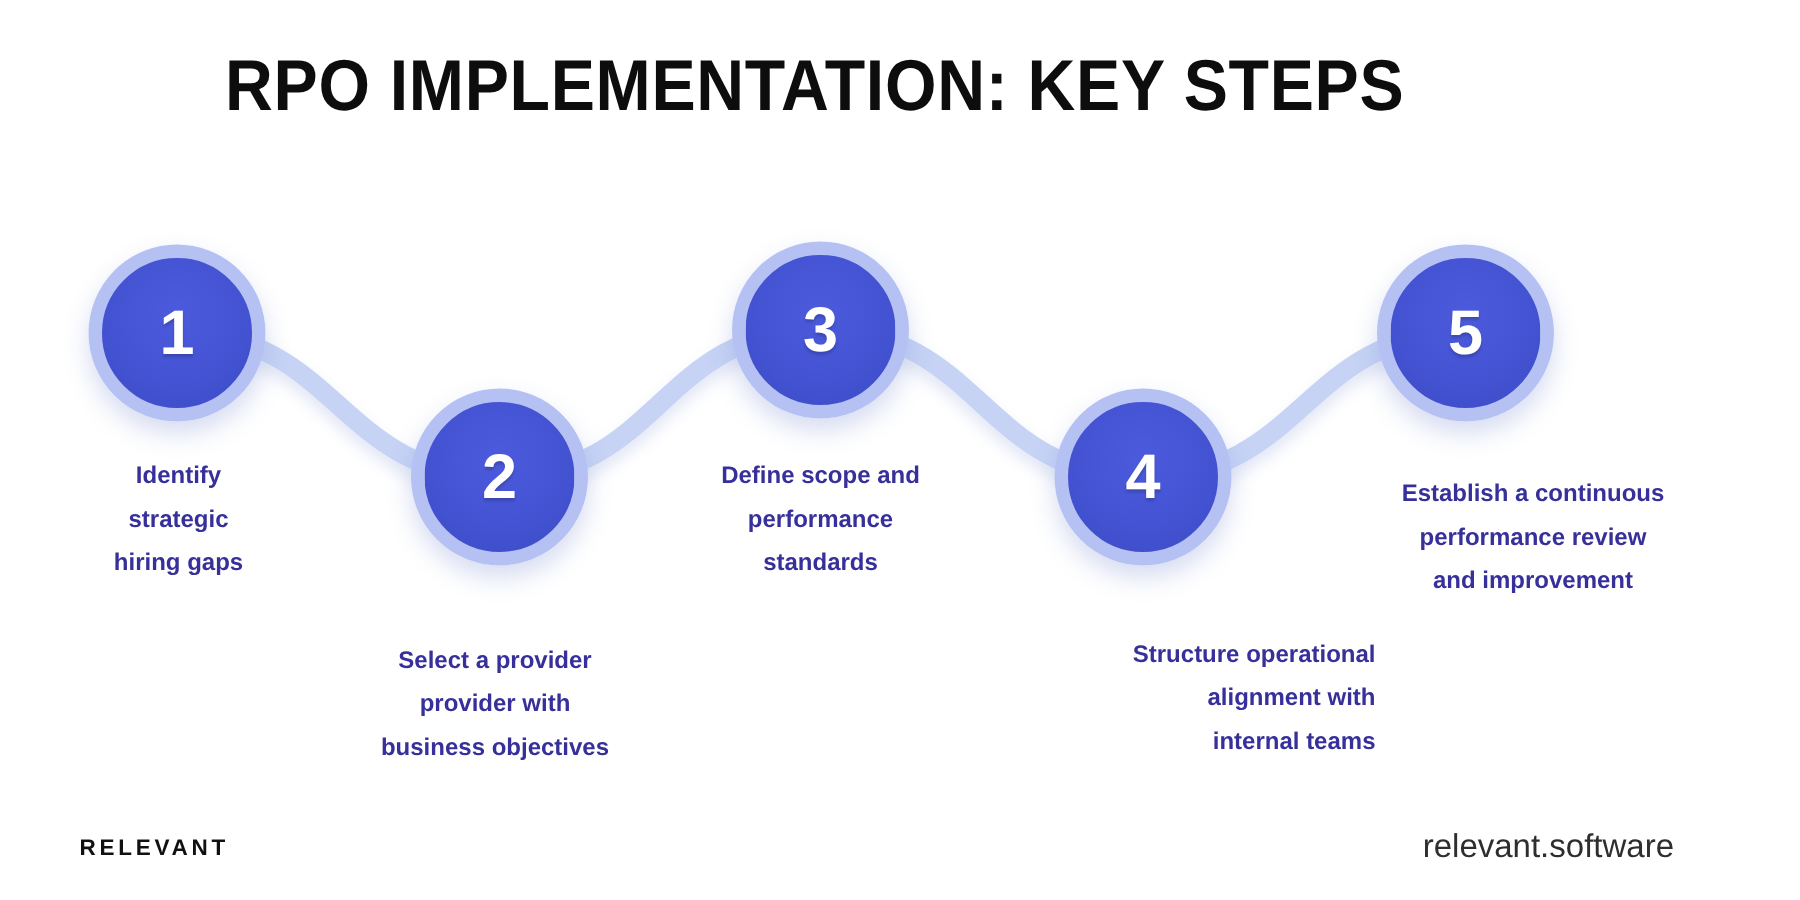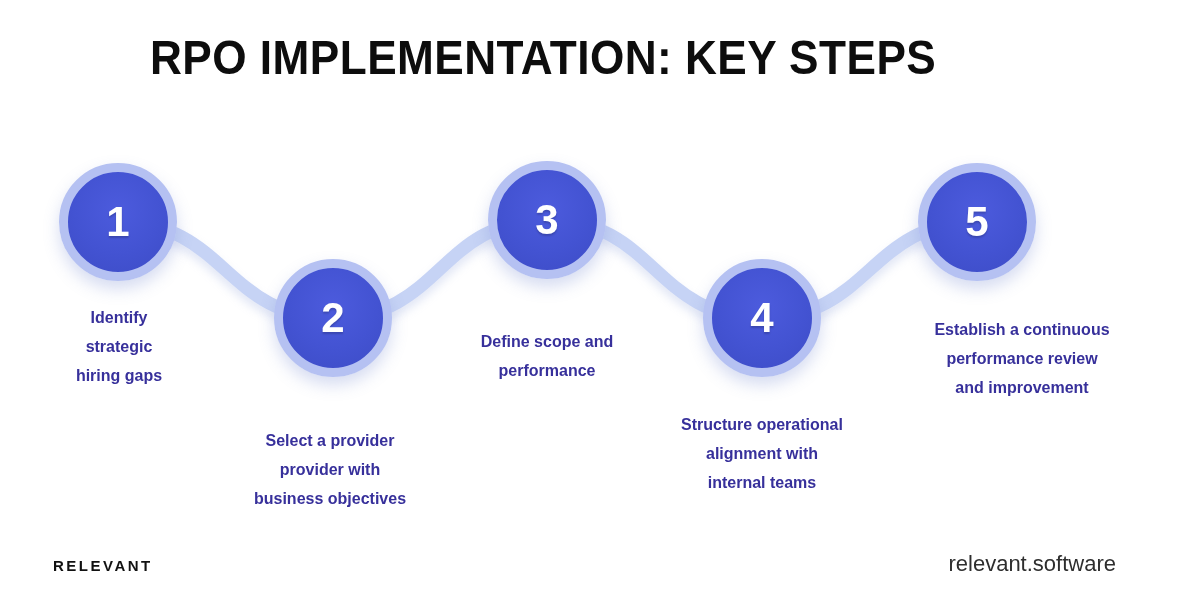--- a/index.html
+++ b/index.html
@@ -52,22 +52,22 @@
     position:absolute;
     text-align:center;
     font-size:16px;
     line-height:29px;
     font-weight:bold;
     color:#37309b;
   }
   .label span{display:block;}
   .l1{left:8px;  top:303px;width:222px;}
   .l2{left:185px;top:426px;width:290px;text-align:center;}
-  .l3{left:402px;top:303px;width:290px;margin-top:24px;}
-  .l4{left:607px;top:410px;width:310px;}
+  .l3{left:402px;top:303px;width:290px;}
+  .l4{left:607px;top:422px;width:310px;text-align:right;}
   .l5{left:857px;top:315px;width:330px;}
   .brand{
     position:absolute;
     left:53px;top:557px;
     font-size:15px;
     font-weight:bold;
     letter-spacing:2.5px;
     color:#111111;
   }
   .website{
@@ -115,20 +115,21 @@
     <span>hiring gaps</span>
   </div>
   <div class="label l2">
     <span>Select a provider</span>
     <span>provider with</span>
     <span>business objectives</span>
   </div>
   <div class="label l3">
     <span>Define scope and</span>
     <span>performance</span>
+    <span>standards</span>
   </div>
   <div class="label l4">
     <span>Structure operational</span>
     <span>alignment with</span>
     <span>internal teams</span>
   </div>
   <div class="label l5">
     <span>Establish a continuous</span>
     <span>performance review</span>
     <span>and improvement</span>

